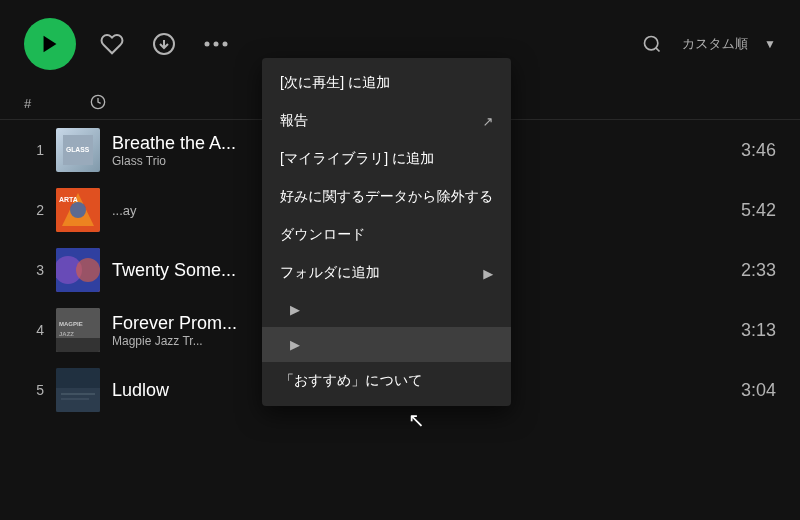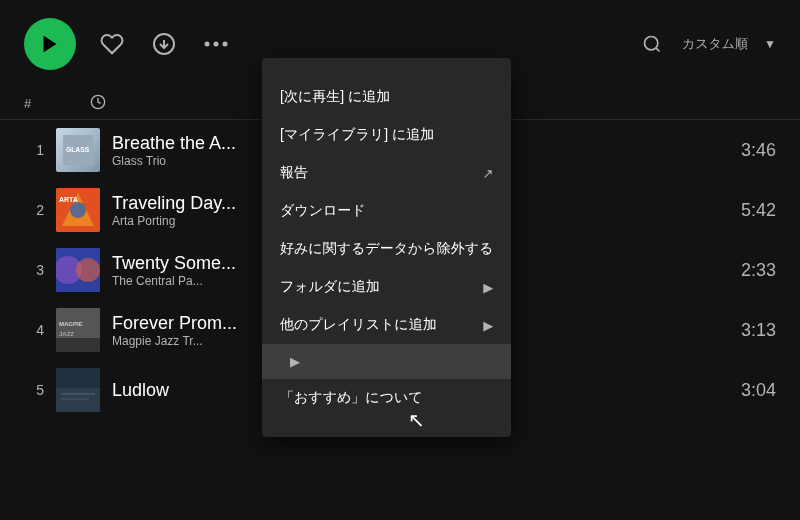--- a/index.html
+++ b/index.html
@@ -148,21 +148,21 @@
       position: absolute;
       top: 0; left: 0; right: 0; bottom: 0;
       z-index: 100;
     }
     .context-menu {
       position: absolute;
       top: 58px;
       left: 262px;
       background: #282828;
       border-radius: 4px;
-      padding: 20px 0;
+      padding: 6px 0;
       min-width: 240px;
       box-shadow: 0 8px 24px rgba(0,0,0,0.6);
       z-index: 200;
     }
     .menu-item {
       display: flex;
       align-items: center;
       justify-content: space-between;
       padding: 10px 18px;
       font-size: 14px;
@@ -256,40 +256,35 @@
   <div class="track-row">
     <span class="track-num">2</span>
     <div class="track-thumb art-arta">
       <svg width="44" height="44" viewBox="0 0 44 44">
         <rect width="44" height="44" fill="#e05020"></rect>
         <polygon points="22,5 38,38 6,38" fill="#f09020" opacity="0.8"></polygon>
         <circle cx="22" cy="22" r="8" fill="#2060c0" opacity="0.7"></circle>
         <text x="3" y="14" font-size="7" fill="#fff" font-weight="bold">ARTA</text>
       </svg>
     </div>
-    <div class="track-info">
-      <div class="track-name">Traveling Day...</div>
-      <div class="track-artist">Arta Porting</div>
-    </div>
     <span class="track-extra">...ay</span>
     <span class="track-duration">5:42</span>
   </div>
 
   <div class="track-row">
     <span class="track-num">3</span>
     <div class="track-thumb art-twenty">
       <svg width="44" height="44" viewBox="0 0 44 44">
         <rect width="44" height="44" fill="#3040a0"></rect>
         <circle cx="12" cy="22" r="14" fill="#8050c0" opacity="0.7"></circle>
         <circle cx="32" cy="22" r="12" fill="#e06040" opacity="0.6"></circle>
       </svg>
     </div>
     <div class="track-info">
       <div class="track-name">Twenty Some...</div>
-      <div class="track-artist">The Central Pa...</div>
     </div>
     <span class="track-extra">...methings</span>
     <span class="track-duration">2:33</span>
   </div>
 
   <div class="track-row">
     <span class="track-num">4</span>
     <div class="track-thumb art-magpie">
       <svg width="44" height="44" viewBox="0 0 44 44">
         <rect width="44" height="44" fill="#555"></rect>
@@ -326,43 +321,42 @@
 </div>
 
 <div class="context-menu-overlay">
   <div class="context-menu">
 
     <div class="menu-item">
       <span class="menu-item-label">[次に再生] に追加</span>
     </div>
 
     <div class="menu-item">
-      <span class="menu-item-label">[マイライブラリ] に追加</span>
-    </div>
-
-    <div class="menu-item">
       <span class="menu-item-label">報告</span>
       <span class="menu-item-icon">↗</span>
     </div>
 
     <div class="menu-item">
+      <span class="menu-item-label">[マイライブラリ] に追加</span>
+    </div>
+
+    <div class="menu-item">
+      <span class="menu-item-label">好みに関するデータから除外する</span>
+    </div>
+
+    <div class="menu-item">
       <span class="menu-item-label">ダウンロード</span>
-    </div>
-
-    <div class="menu-item">
-      <span class="menu-item-label">好みに関するデータから除外する</span>
     </div>
 
     <div class="menu-item">
       <span class="menu-item-label">フォルダに追加</span>
       <span class="menu-item-icon">▶</span>
     </div>
 
     <div class="menu-item">
-      <span class="menu-item-label">他のプレイリストに追加</span>
       <span class="menu-item-icon">▶</span>
     </div>
 
     <div class="menu-item" style="background:#3e3e3e;">
       <span class="menu-item-icon">▶</span>
     </div>
 
     <div class="menu-item">
       <span class="menu-item-label">「おすすめ」について</span>
     </div>

